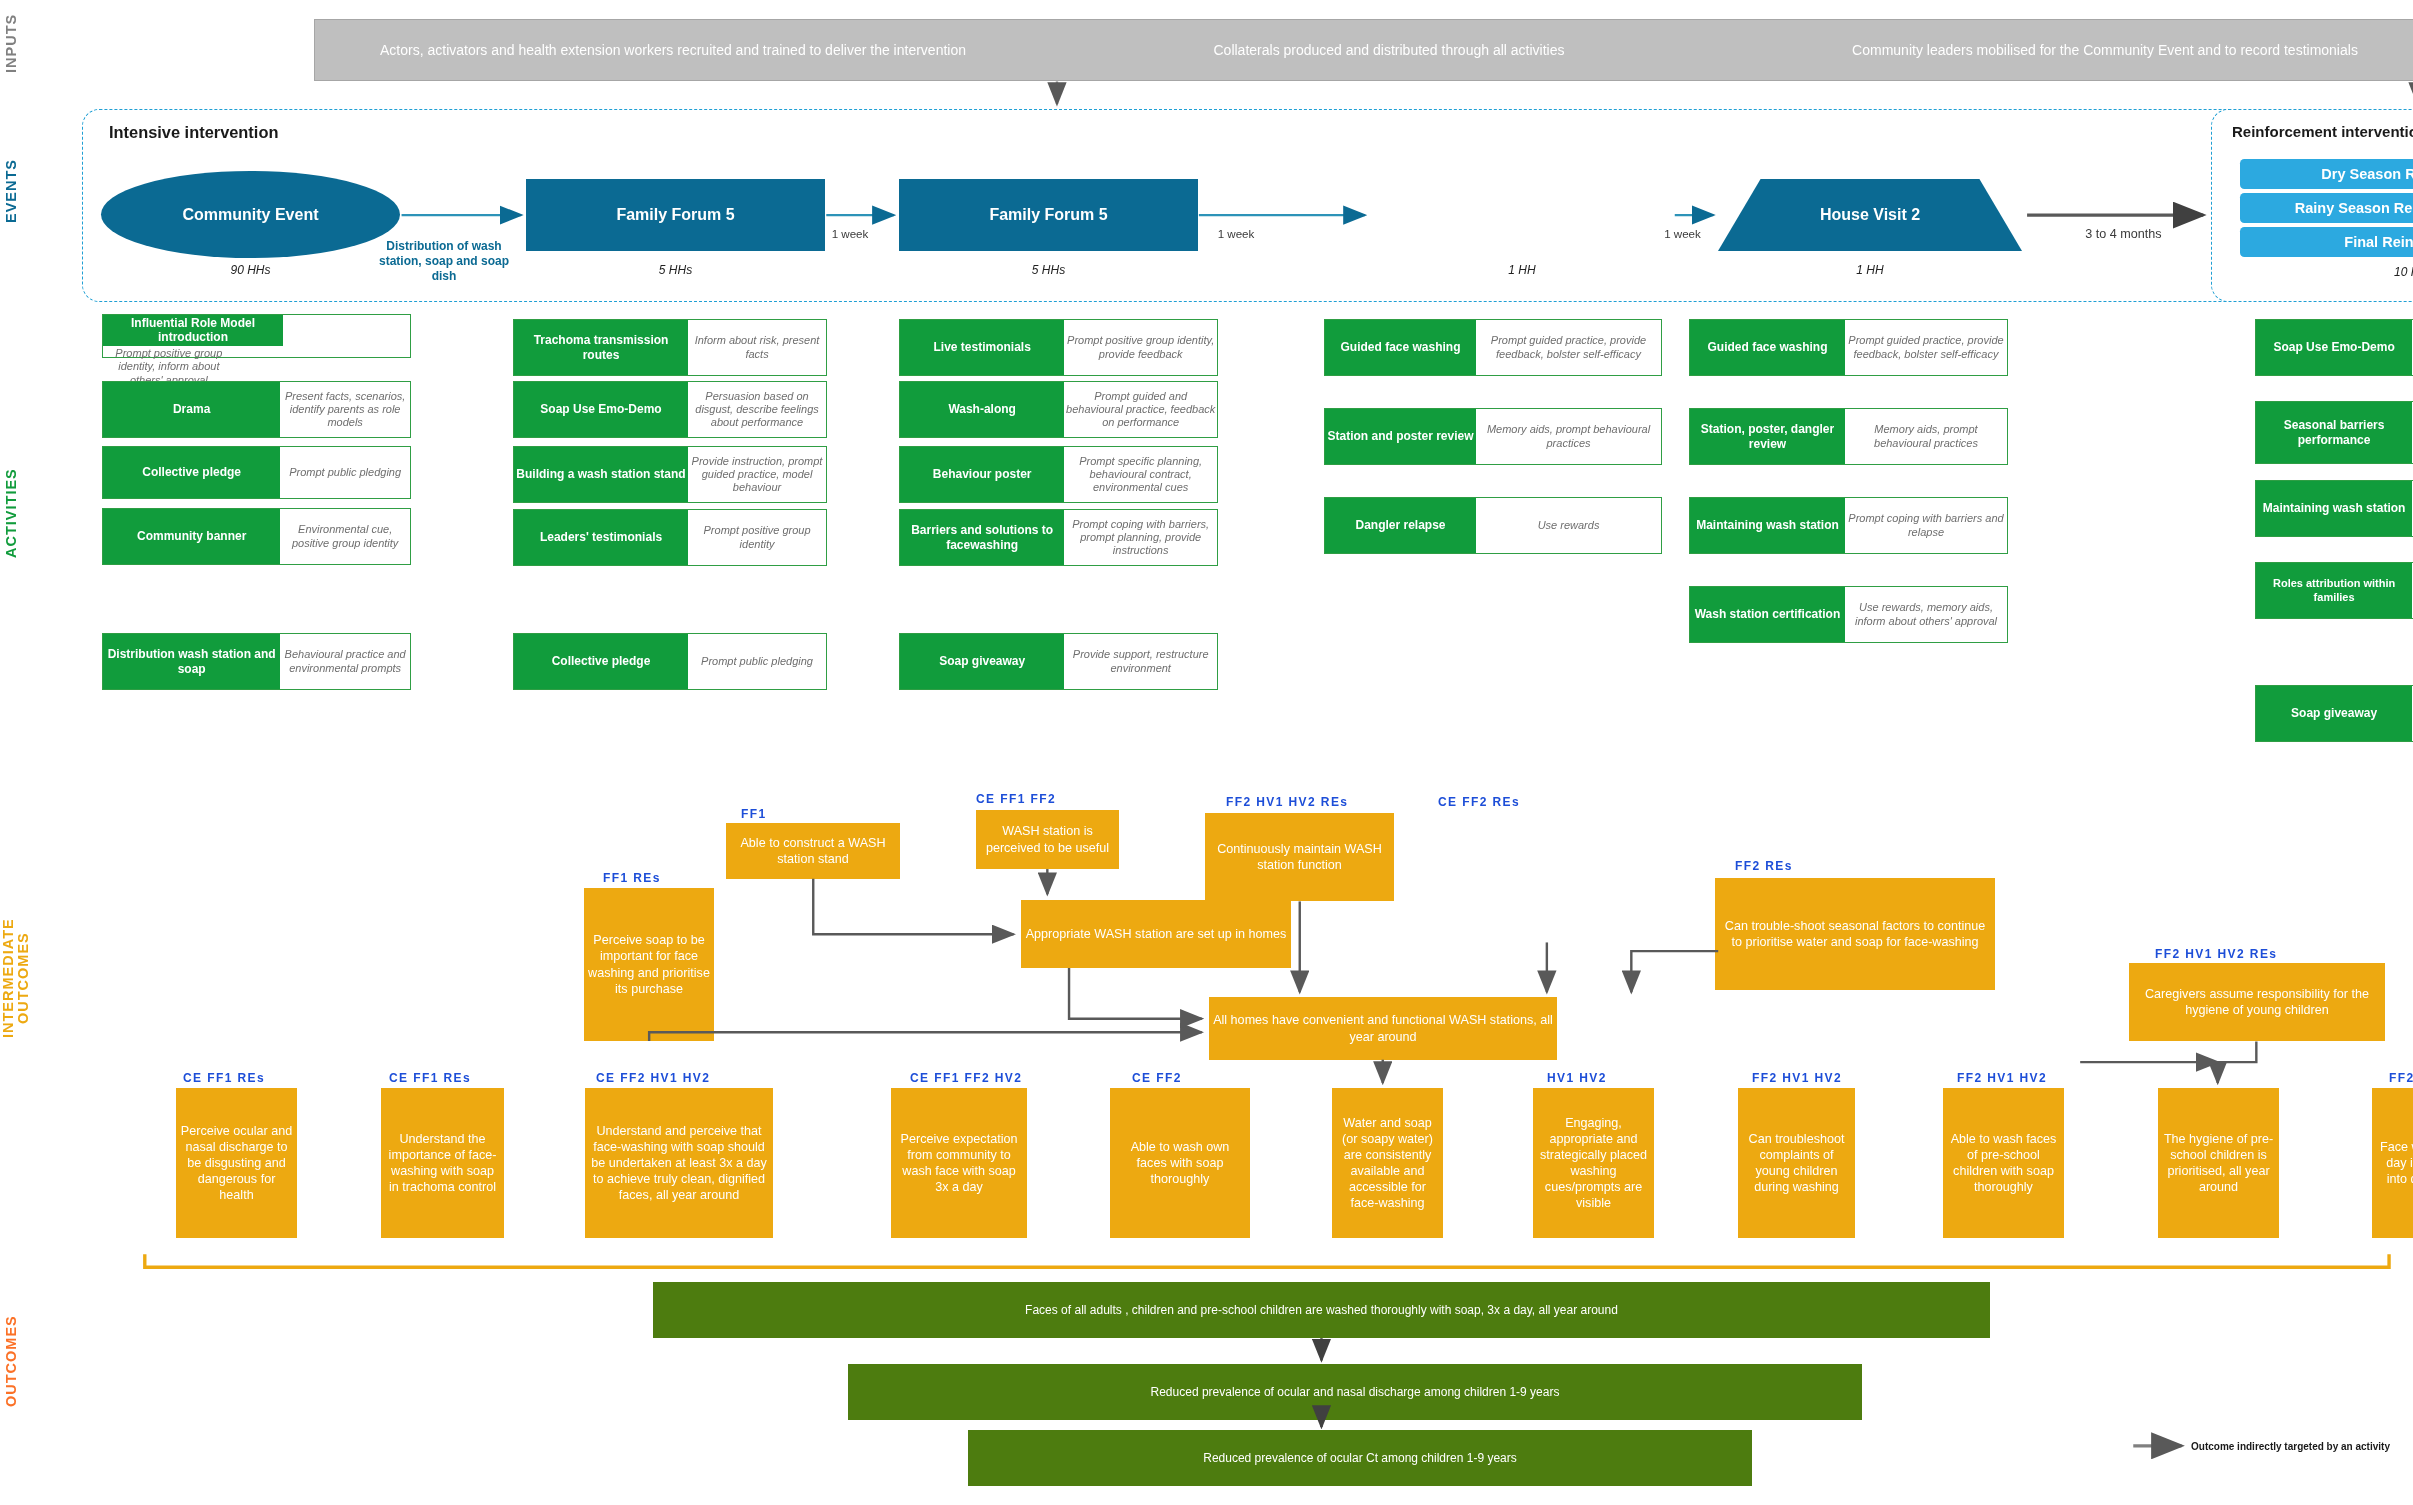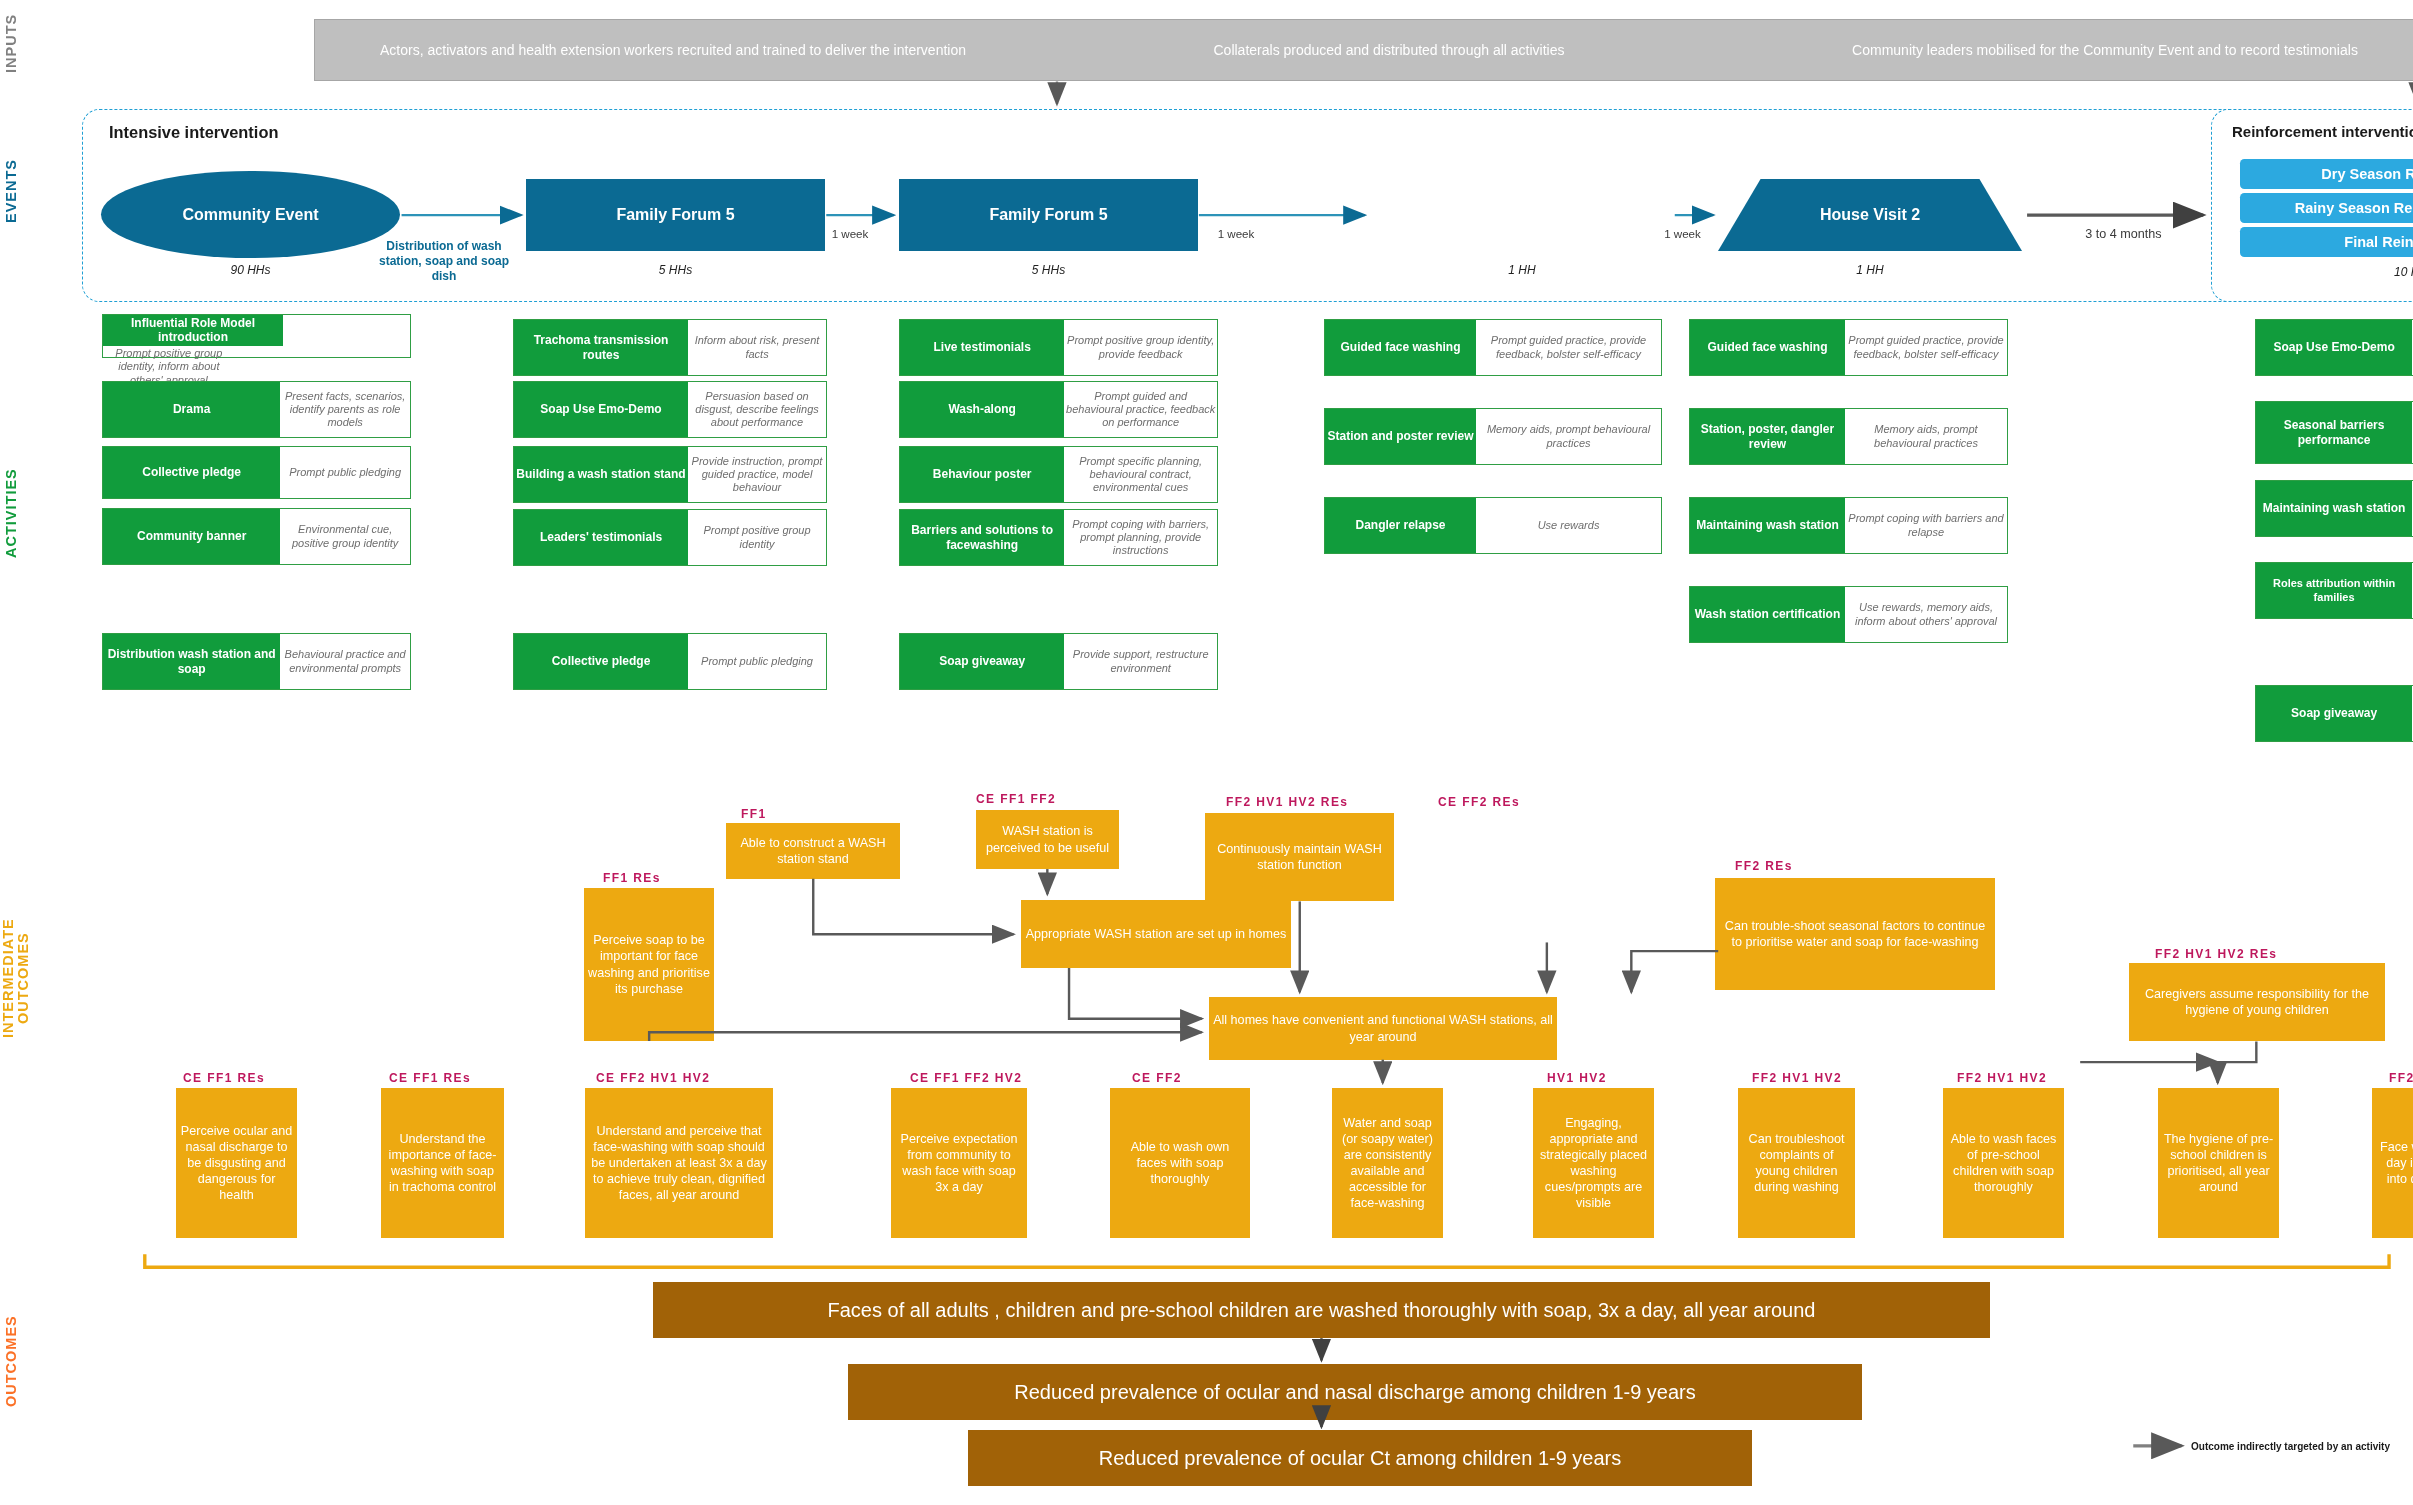--- a/index.html
+++ b/index.html
@@ -32,24 +32,24 @@
   
   .act{position:absolute;display:flex;border:1px solid #2f9e44;box-sizing:border-box;background:#fff;}
   .act .name{background:#119c3c;color:#fff;font-weight:bold;font-size:12px;
      display:flex;align-items:center;justify-content:center;text-align:center;line-height:1.2;padding:1px;}
   .act .desc{color:#6e6e6e;font-style:italic;font-size:11px;
      display:flex;align-items:center;justify-content:center;text-align:center;line-height:1.2;padding:1.4px;}
 
   
   .io{position:absolute;background:#eda911;color:#fff;font-size:12.6px;line-height:1.28;
      display:flex;align-items:center;justify-content:center;text-align:center;padding:2.9px 3.9px;box-sizing:border-box;}
-  .iotag{position:absolute;color:#be185d;font-size:12px;font-weight:bold;letter-spacing:1.4px;white-space:nowrap;}
-
-  
-  .out{position:absolute;background:#a16207;color:#fff;font-size:20px;
+  .iotag{position:absolute;color:#1d4ed8;font-size:12px;font-weight:bold;letter-spacing:1.4px;white-space:nowrap;}
+
+  
+  .out{position:absolute;background:#4d7c0f;color:#fff;font-size:12px;
      display:flex;align-items:center;justify-content:center;text-align:center;padding:1.9px 4.8px;box-sizing:border-box;}
   .legend-text{position:absolute;font-size:10px;color:#1a1a1a;font-weight:bold;white-space:nowrap;}
 
   svg.ov{position:absolute;left:0;top:0;width:2627px;height:1506px;pointer-events:none;}
 </style>
 </head>
 <body>
 
 <div id="root">
 

